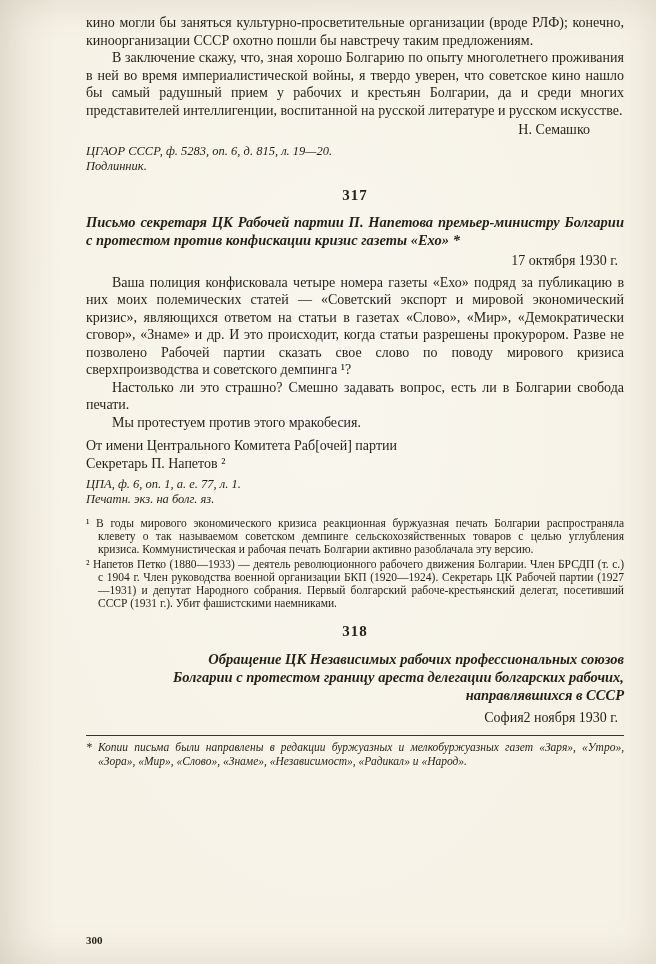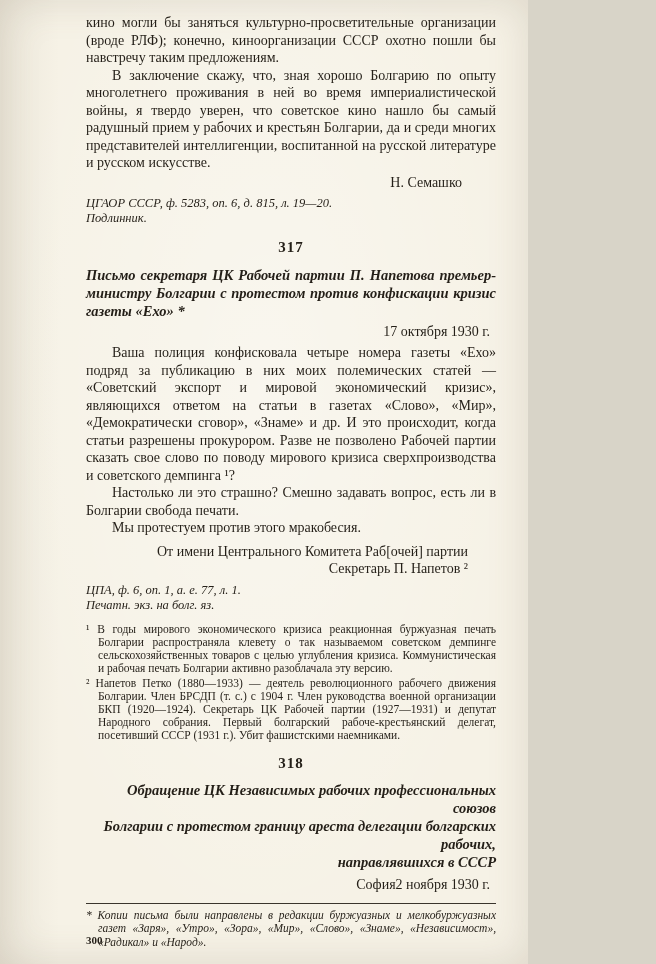--- a/index.html
+++ b/index.html
@@ -3,36 +3,36 @@
 <meta charset="utf-8">
 <style>
   html, body { margin: 0; padding: 0; }
   body {
     width: 656px; height: 964px;
     background: #d8d4c8;
     font-family: "Liberation Serif", "DejaVu Serif", serif;
   }
   .page {
     position: relative;
-    width: 528px; height: 964px;
+    width: 656px; height: 964px;
     box-sizing: border-box;
     background: #f6f2e6;
     background-image:
       radial-gradient(ellipse at 50% 40%, rgba(255,255,255,0.35), rgba(0,0,0,0) 70%),
       linear-gradient(90deg, rgba(120,105,80,0.08), rgba(0,0,0,0) 60px);
     box-shadow: inset 0 0 40px rgba(110,95,70,0.18);
     padding: 14px 32px 14px 86px;
     color: #241f18;
     font-size: 14px;
     line-height: 17.5px;
     overflow: hidden;
   }
   p { margin: 0; text-align: justify; }
   .ind { text-indent: 26px; }
-  .right { text-align: right; font-family: Liberation Serif, serif; }
+  .right { text-align: left; font-family: Liberation Serif, serif; }
   .sig { text-align: right; padding-right: 34px; margin-top: 2px; }
   .src {
     font-style: italic;
     font-size: 12.5px;
     line-height: 15px;
     margin-top: 5px;
   }
   .docnum {
     text-align: center;
     font-weight: bold;

